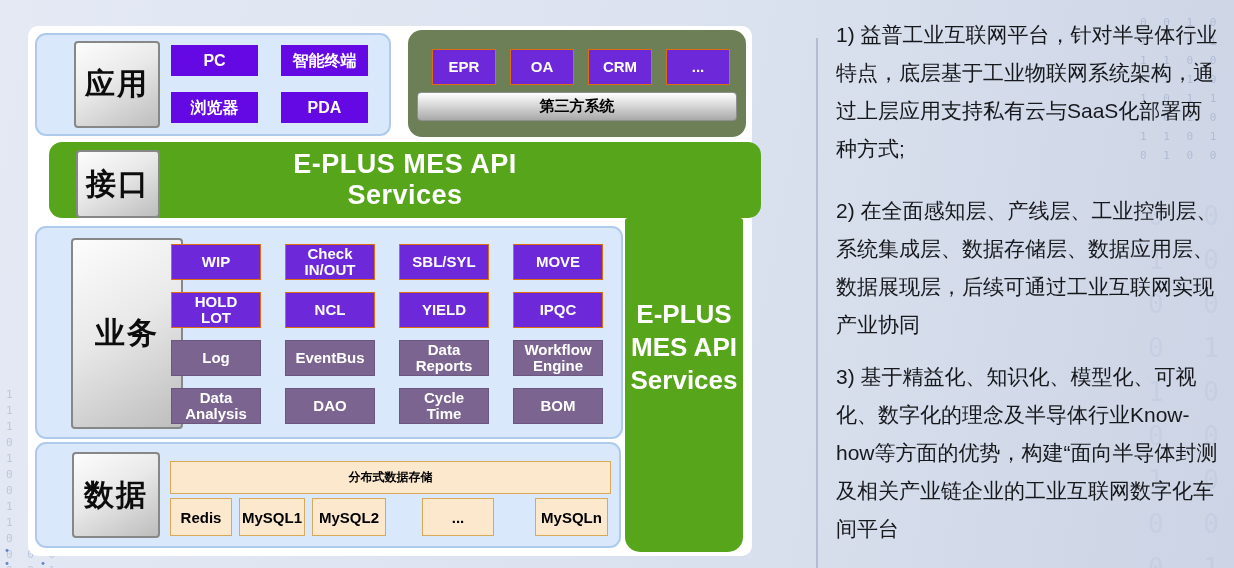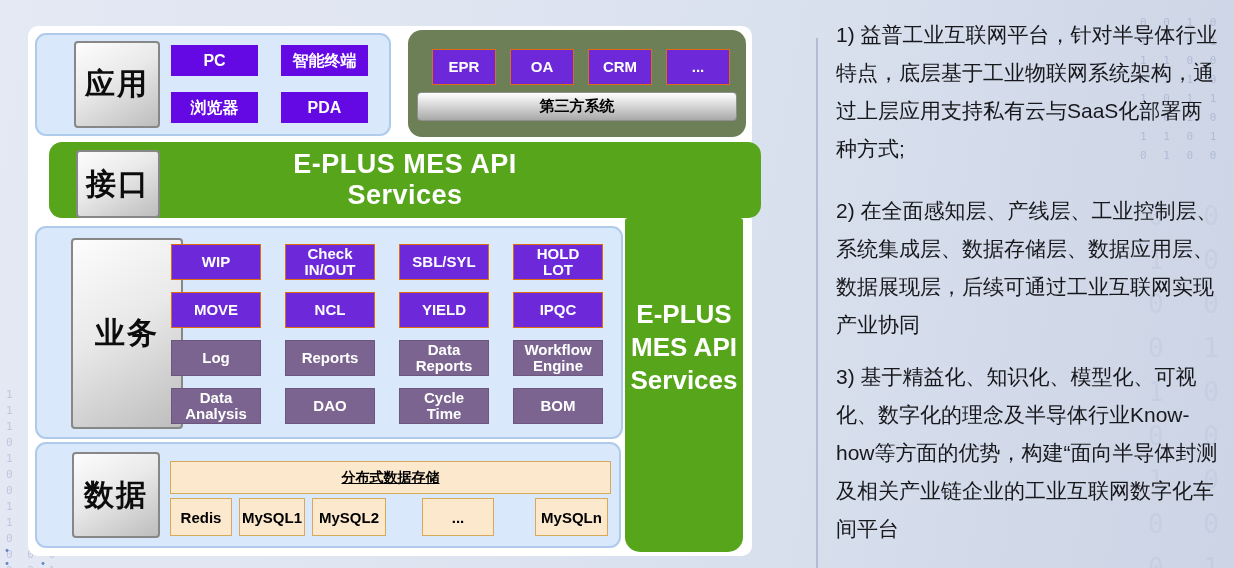--- a/index.html
+++ b/index.html
@@ -60,21 +60,21 @@
   #api-col{
     position:absolute;left:625px;top:218px;width:118px;height:334px;background:#57a51a;
     border-radius:3px 3px 15px 15px;display:flex;flex-direction:column;align-items:center;
     padding-top:80px;box-sizing:border-box;color:#fff;font-weight:bold;font-size:26px;line-height:33px;
   }
   
   #biz-grid{position:absolute;left:171px;top:244px;display:grid;grid-template-columns:repeat(4,90px);grid-auto-rows:36px;column-gap:24px;row-gap:12px;}
   #biz-grid .chip{font-size:15px;padding:13px;}
   
   .peach{background:#fce8cd;border:1px solid #d9a959;box-sizing:border-box;color:#000;font-weight:bold;}
-  #storage-head{position:absolute;left:170px;top:461px;width:441px;height:33px;display:flex;align-items:center;justify-content:center;font-size:14px;text-decoration:underline;}
+  #storage-head{position:absolute;left:170px;top:461px;width:441px;height:33px;display:flex;align-items:center;justify-content:center;font-size:12px;}
   #storage-cells{position:absolute;left:170px;top:498px;height:38px;display:flex;}
   #storage-cells .cell{height:38px;display:flex;align-items:center;justify-content:center;font-size:15px;}
   .cell.c1{width:62px;}
   .cell.c2{width:66px;margin-left:7px;}
   .cell.c3{width:74px;margin-left:7px;}
   .cell.c4{width:72px;margin-left:36px;}
   .cell.c5{width:73px;margin-left:41px;}
   
   #divider{position:absolute;left:816px;top:38px;width:2px;height:530px;background:#b4bcd1;}
   .note{position:absolute;left:836px;width:386px;font-size:21px;line-height:38px;color:#17181c;}
@@ -147,27 +147,27 @@
     </div>
   </div>
   <div class="glabel" id="label-iface">接口</div>
 
   <div class="layer" id="business-layer"></div>
   <div class="glabel" id="label-biz">业务</div>
   <div id="biz-grid">
     <div class="chip orange">WIP</div>
     <div class="chip orange">Check IN/OUT</div>
     <div class="chip orange">SBL/SYL</div>
+    <div class="chip orange">MOVE</div>
     <div class="chip orange">HOLD LOT</div>
-    <div class="chip orange">MOVE</div>
     <div class="chip orange">NCL</div>
     <div class="chip orange">YIELD</div>
     <div class="chip orange">IPQC</div>
     <div class="chip muted">Log</div>
-    <div class="chip muted">Reports</div>
+    <div class="chip muted">EventBus</div>
     <div class="chip muted">Data Reports</div>
     <div class="chip muted">Workflow Engine</div>
     <div class="chip muted">Data Analysis</div>
     <div class="chip muted">DAO</div>
     <div class="chip muted">Cycle Time</div>
     <div class="chip muted">BOM</div>
   </div>
 
   <div id="api-col">
     <div>E-PLUS</div>

